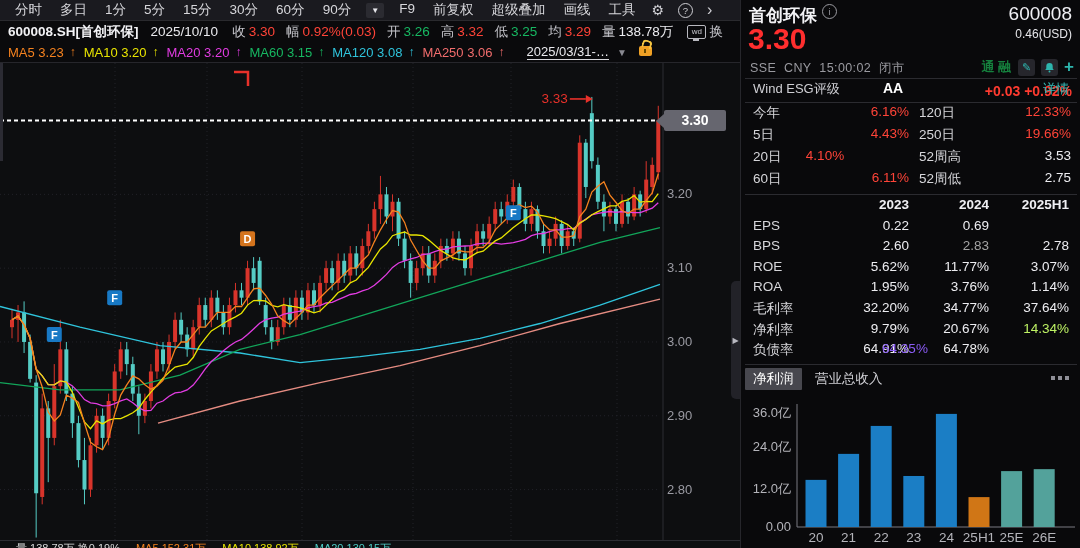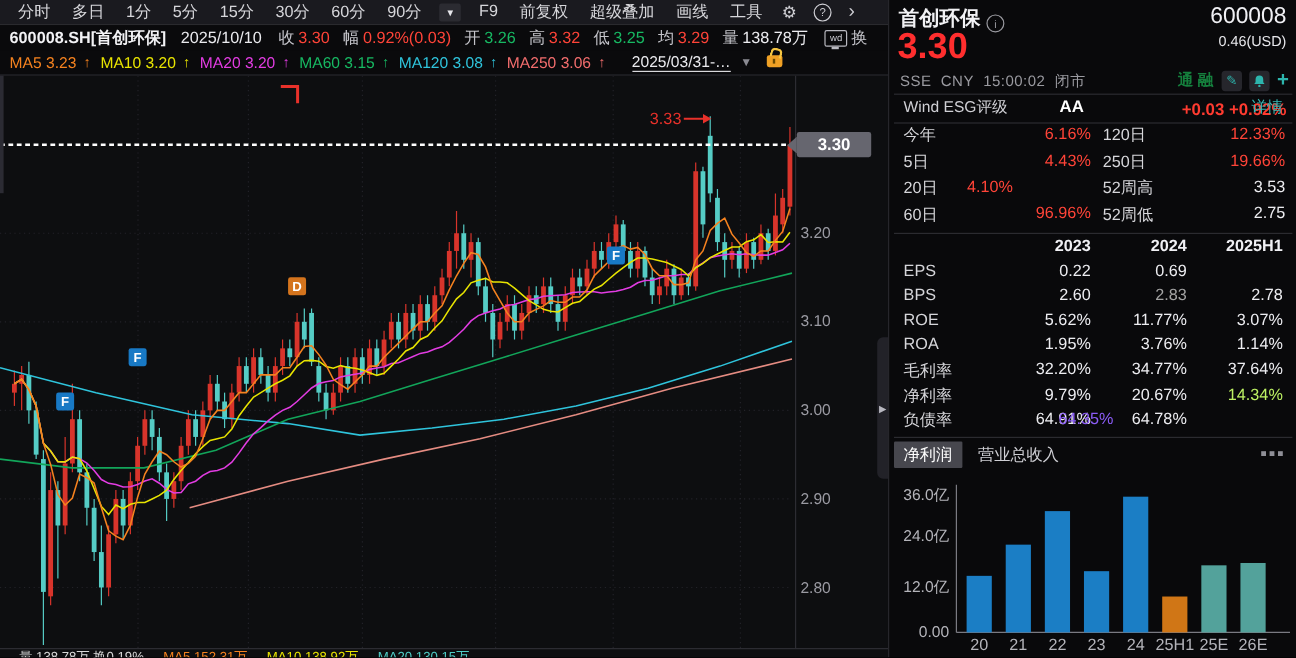--- a/index.html
+++ b/index.html
@@ -53,21 +53,21 @@
           display:flex;gap:16px;padding-left:16px;font-size:11px;line-height:12px;white-space:nowrap;}
   .left-strip{position:absolute;left:0;top:63px;width:3px;height:98px;background:#2b2b33;}
   .pane-handle{position:absolute;left:731px;top:281px;width:9px;height:118px;background:#222228;
           border-radius:5px 0 0 5px;display:flex;align-items:center;justify-content:center;
           color:#b8b8c0;font-size:8px;cursor:pointer;}
   
   #panel{position:absolute;left:740px;top:0;width:340px;height:548px;background:#09090b;
          border-left:1px solid #26262b;box-sizing:border-box;}
   .p-abs{position:absolute;}
   .divider{position:absolute;left:4px;width:332px;border-top:1px solid #2b2b30;}
-  .p-name{left:8px;top:4px;font-size:17px;font-weight:bold;color:#f2f2f5;display:flex;align-items:flex-end;gap:5px;}
+  .p-name{left:8px;top:4px;font-size:17px;font-weight:bold;color:#f2f2f5;display:flex;align-items:flex-start;gap:5px;}
   .info-circle{display:inline-flex;width:13px;height:13px;border:1.2px solid #9a9aa0;border-radius:50%;
          align-items:center;justify-content:center;font-size:9px;color:#9a9aa0;font-weight:normal;}
   .p-code{right:8px;top:3px;font-size:19px;color:#f0f0f4;}
   .p-price{left:7px;top:22px;font-size:30px;font-weight:bold;}
   .p-usd{right:8px;top:27px;font-size:12px;color:#e6e6ea;}
   .p-chg{right:8px;top:43px;font-size:14px;font-weight:bold;margin-top:40px;}
   .p-sse{left:9px;top:60px;font-size:12.5px;color:#9a9aa0;letter-spacing:.4px;}
   .p-icons{right:6px;top:57px;display:flex;align-items:center;gap:6px;}
   .sq-ico{width:17px;height:17px;background:#26262c;border-radius:3px;display:flex;
           align-items:center;justify-content:center;cursor:pointer;}
@@ -694,21 +694,21 @@
           <span class="red" style="position:absolute;right:10px">19.66%</span>
         </div>
         <div class="perf-row">
           <span style="position:absolute;left:12px;color:#d6d6da">20日</span>
           <span class="red" style="position:absolute;left:0;width:168px;text-align:center;display:inline-block">4.10%</span>
           <span style="position:absolute;left:178px;color:#d6d6da">52周高</span>
           <span class="wht" style="position:absolute;right:10px">3.53</span>
         </div>
         <div class="perf-row">
           <span style="position:absolute;left:12px;color:#d6d6da">60日</span>
-          <span class="red" style="position:absolute;left:0;width:168px;text-align:right;display:inline-block">96.96%</span>
+          <span class="red" style="position:absolute;left:0;width:168px;text-align:right;display:inline-block">6.11%</span>
           <span style="position:absolute;left:178px;color:#d6d6da">52周低</span>
           <span class="wht" style="position:absolute;right:10px">2.75</span>
         </div>
       </div>
     <div class="divider" style="top:194px"></div>
 
     <div class="p-abs fin" id="fin-table">
         <div class="fin-row">
           <span style="position:absolute;left:0;width:168px;text-align:right;font-weight:bold;color:#f0f0f4">2023</span>
           <span style="position:absolute;left:0;width:248px;text-align:right;font-weight:bold;color:#f0f0f4">2024</span>

